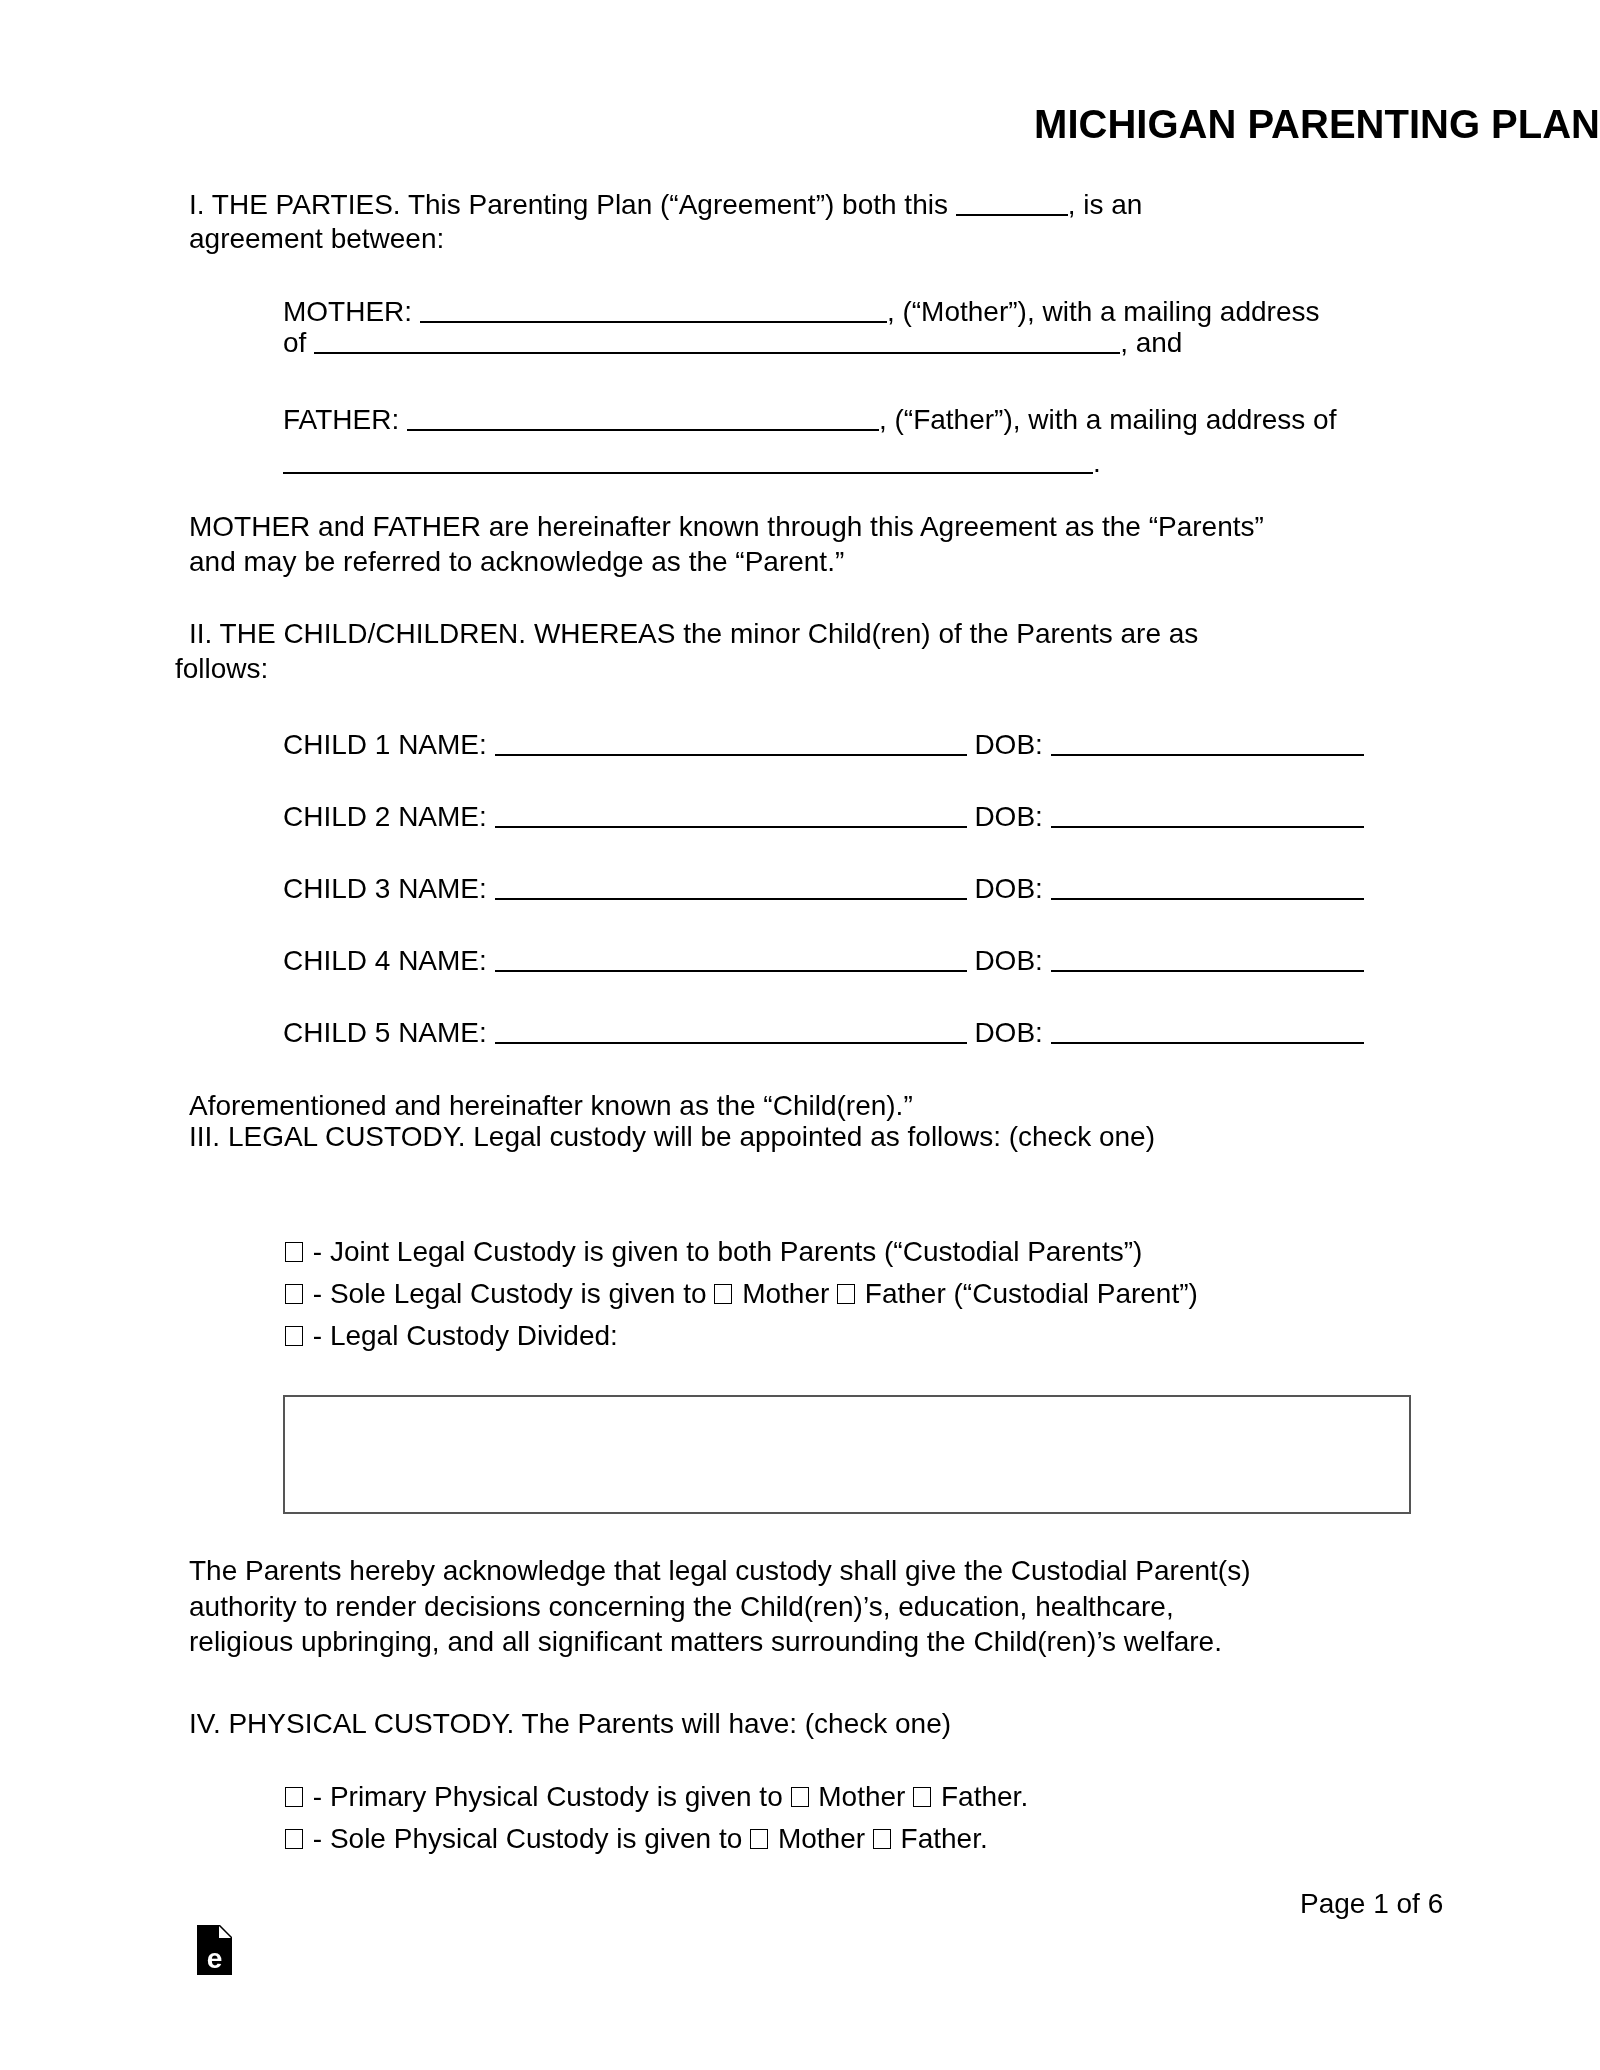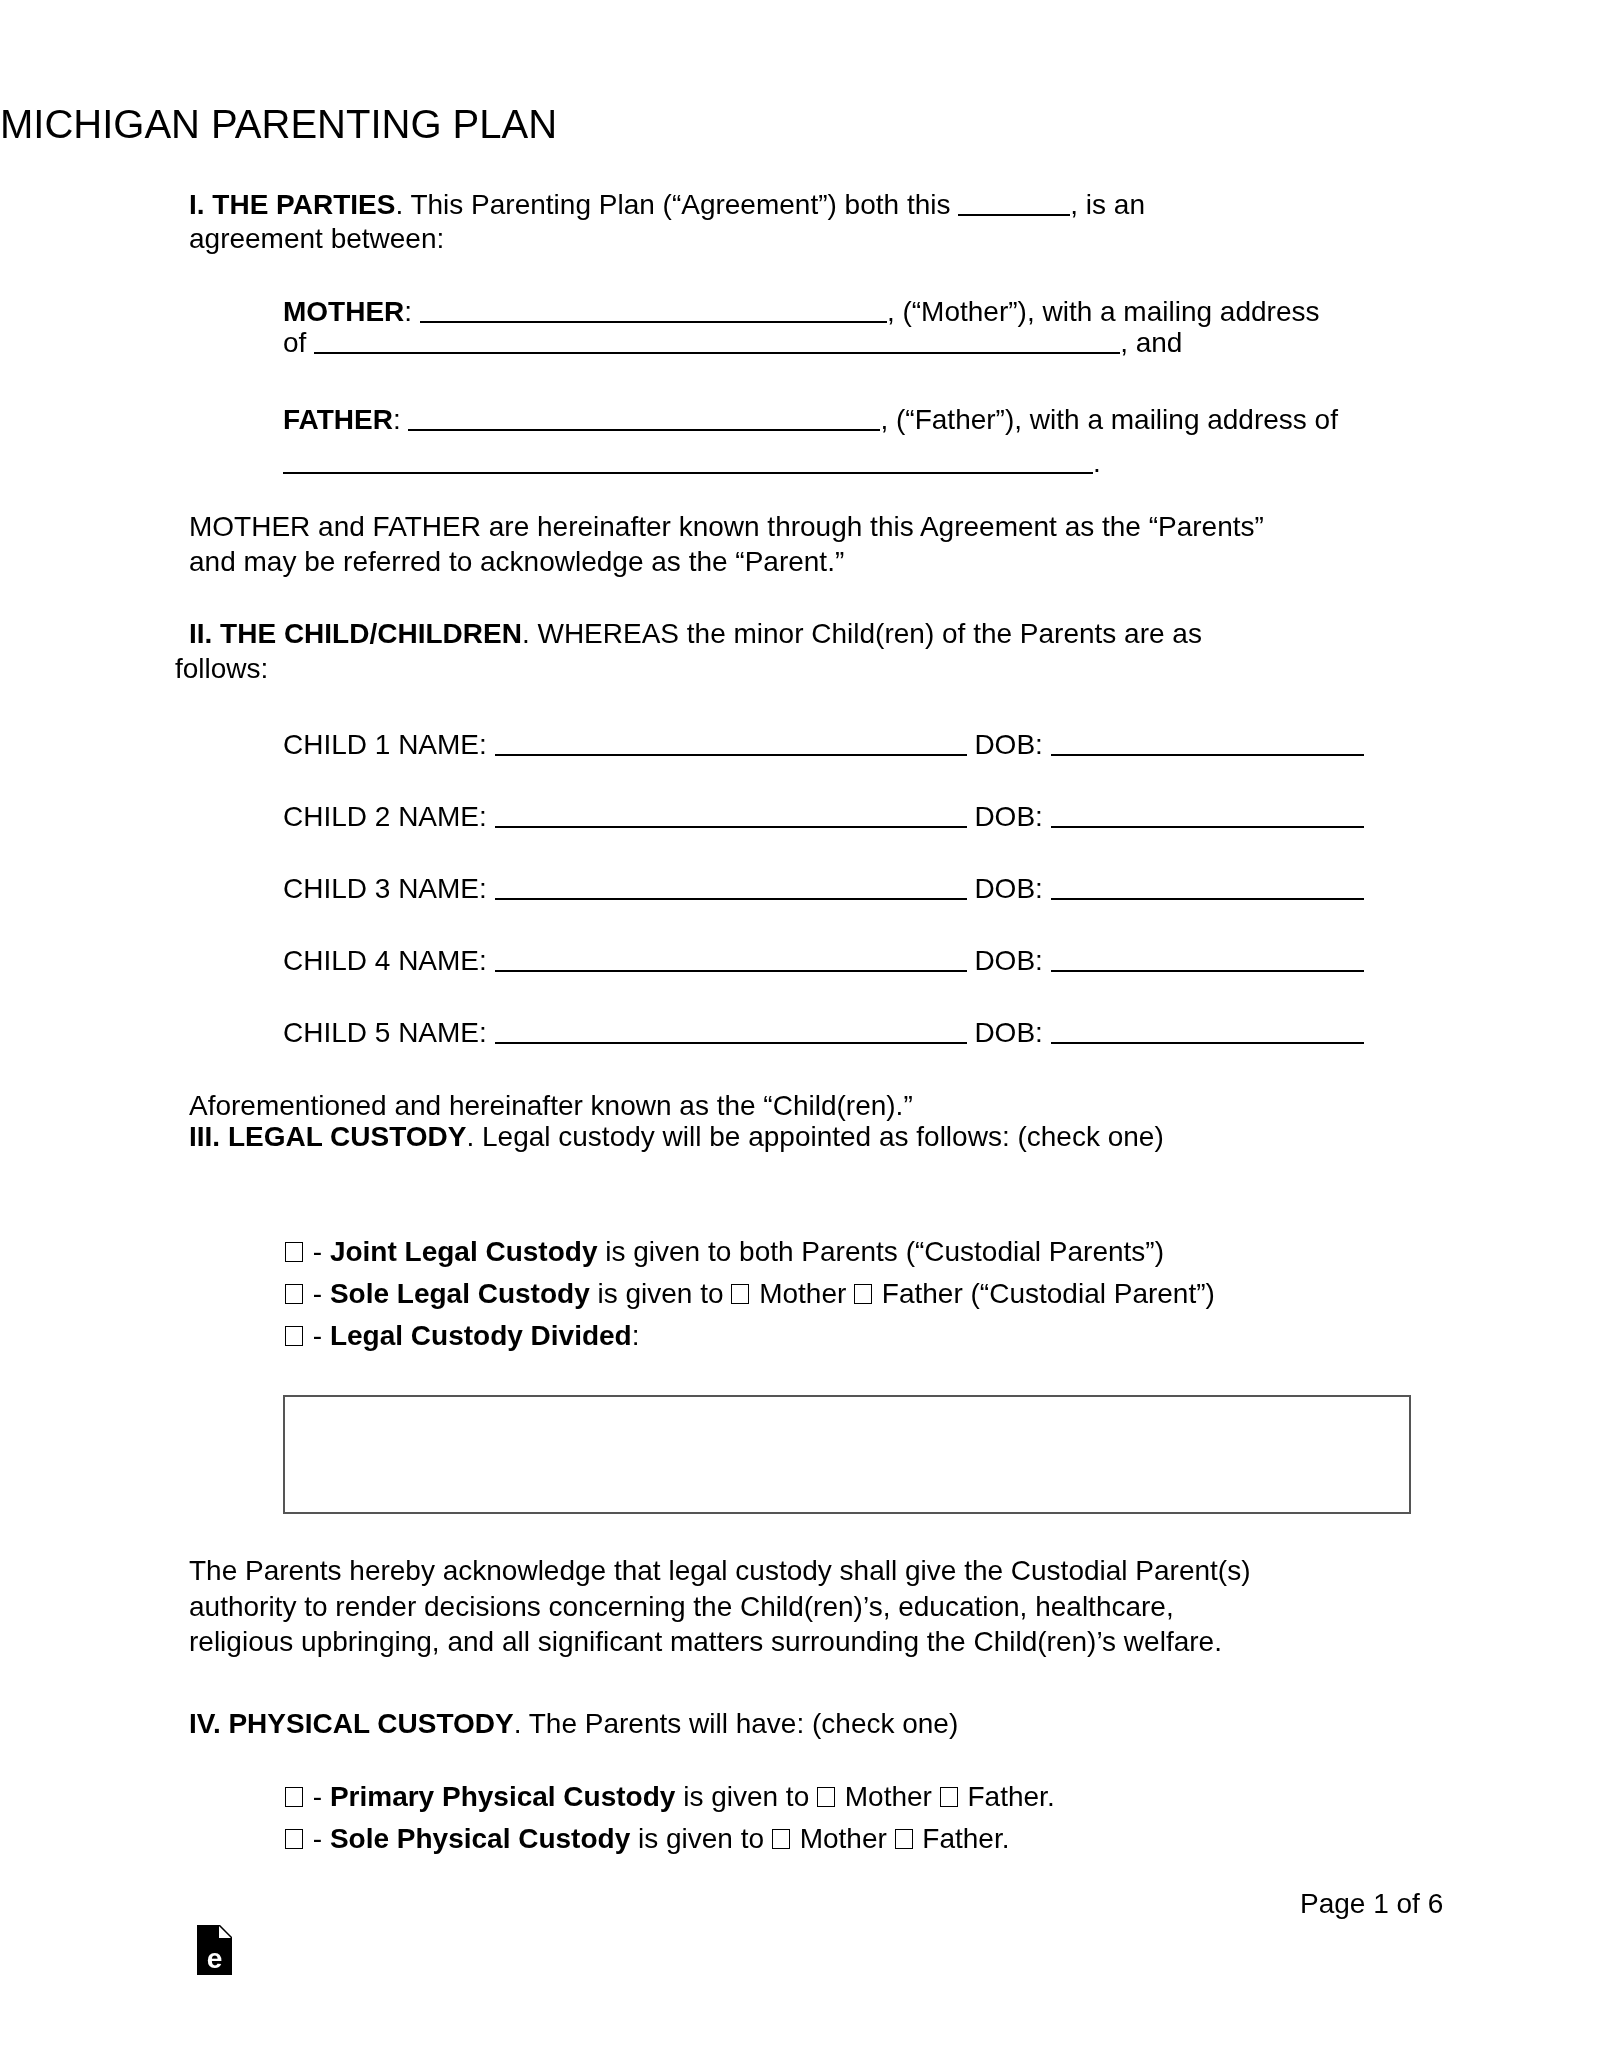--- a/index.html
+++ b/index.html
@@ -1,21 +1,21 @@
 <!DOCTYPE html>
 <html><head>
 <meta charset="utf-8">
 <style>
   html, body { margin: 0; padding: 0; background: #ffffff; }
   body { width: 1600px; height: 2070px; position: relative; overflow: hidden;
          font-family: "Liberation Sans", sans-serif; color: #000; }
   .ln { position: absolute; white-space: pre; font-size: 28px; line-height: 28px; }
-  .title { position: absolute; left: 0; width: 1600px; text-align: left; top: 104px;
-           font-size: 40px; line-height: 40px; font-weight: normal; }
-  b { font-weight: bold; }
+  .title { position: absolute; left: 0; width: 1600px; text-align: right; top: 104px;
+           font-size: 40px; line-height: 40px; font-weight: bold; }
+  b { font-weight: normal; }
   .blank { display: inline-block; border-bottom: 2px solid #000; height: 22px; vertical-align: baseline; position: relative; top: 2px; }
   .cb { display: inline-block; width: 18px; height: 20px; border: 1.5px solid #000; box-sizing: border-box; vertical-align: -1px; margin-right: 2px; }
   .box { position: absolute; left: 283px; top: 1395px; width: 1128px; height: 119px; border: 2px solid #555; box-sizing: border-box; background: #fff; }
   .pagenum { position: absolute; left: 1300px; top: 1890px; font-size: 28px; line-height: 28px; white-space: pre; }
   .logo { position: absolute; left: 197px; top: 1925px; width: 35px; height: 50px; }
 </style>
 </head>
 <body>
 
 <div class="title">MICHIGAN PARENTING PLAN</div>

